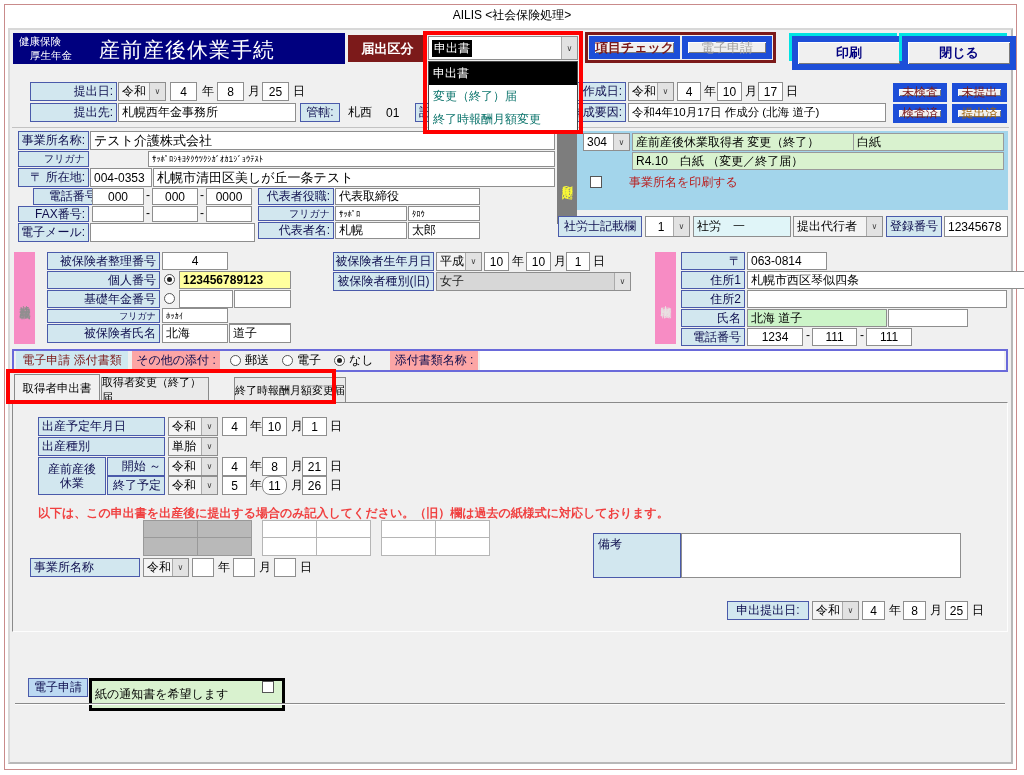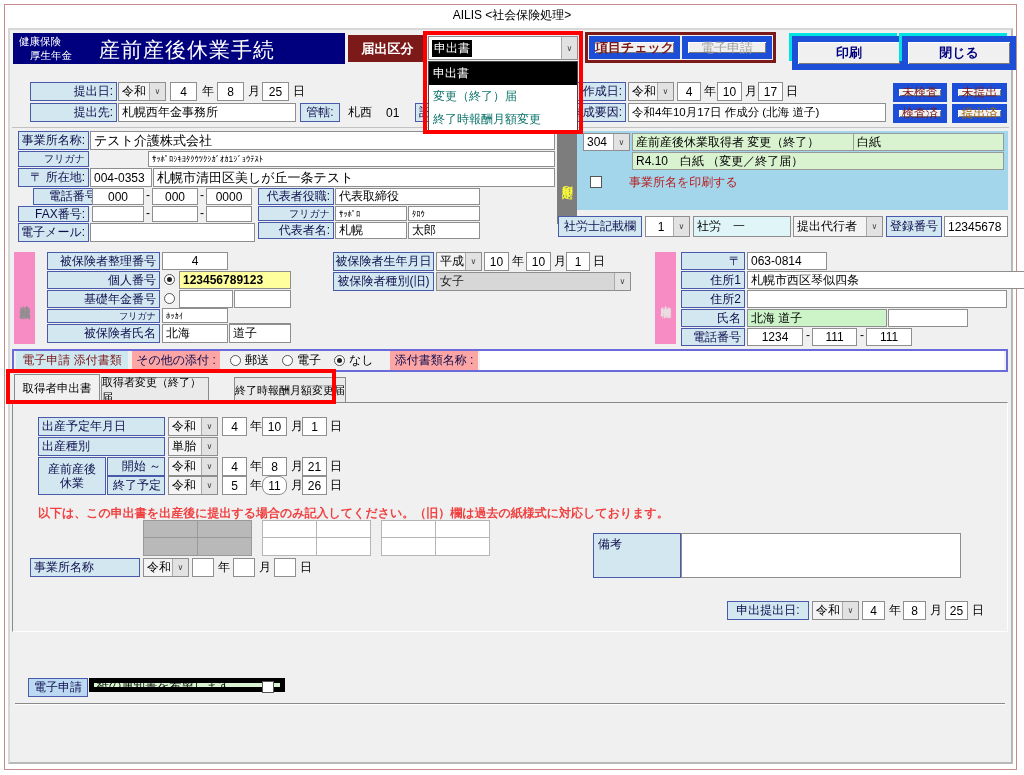--- a/index.html
+++ b/index.html
@@ -342,21 +342,21 @@
       <span class="a">∨</span>
     </div>
   <div class="abs inp c" style="left:862px;top:601px;width:23px;height:19px;">4</div>
   <div class="abs unit" style="left:889px;top:601px;height:19px;">年</div>
   <div class="abs inp c" style="left:903px;top:601px;width:23px;height:19px;">8</div>
   <div class="abs unit" style="left:930px;top:601px;height:19px;">月</div>
   <div class="abs inp c" style="left:945px;top:601px;width:23px;height:19px;">25</div>
   <div class="abs unit" style="left:972px;top:601px;height:19px;">日</div>
 
   <div class="abs lbl" style="left:28px;top:678px;width:60px;height:19px;background:#bcd9f2;">電子申請</div>
-  <div class="abs green" style="left:89px;top:678px;width:196px;height:14px;border:5px solid #000000;">
+  <div class="abs green" style="left:89px;top:678px;width:196px;height:33px;border:3px solid #000000;">
     <span>紙の通知書を希望します</span>
   </div>
   <div class="abs chk" style="left:262px;top:681px;"></div>
 
   <div class="abs" style="left:15px;top:703px;width:990px;height:1px;background:#8a8a8a;"></div>
   <div class="abs" style="left:15px;top:704px;width:990px;height:1px;background:#fdfdfd;"></div>
 
 </div>
 
 </body></html>

